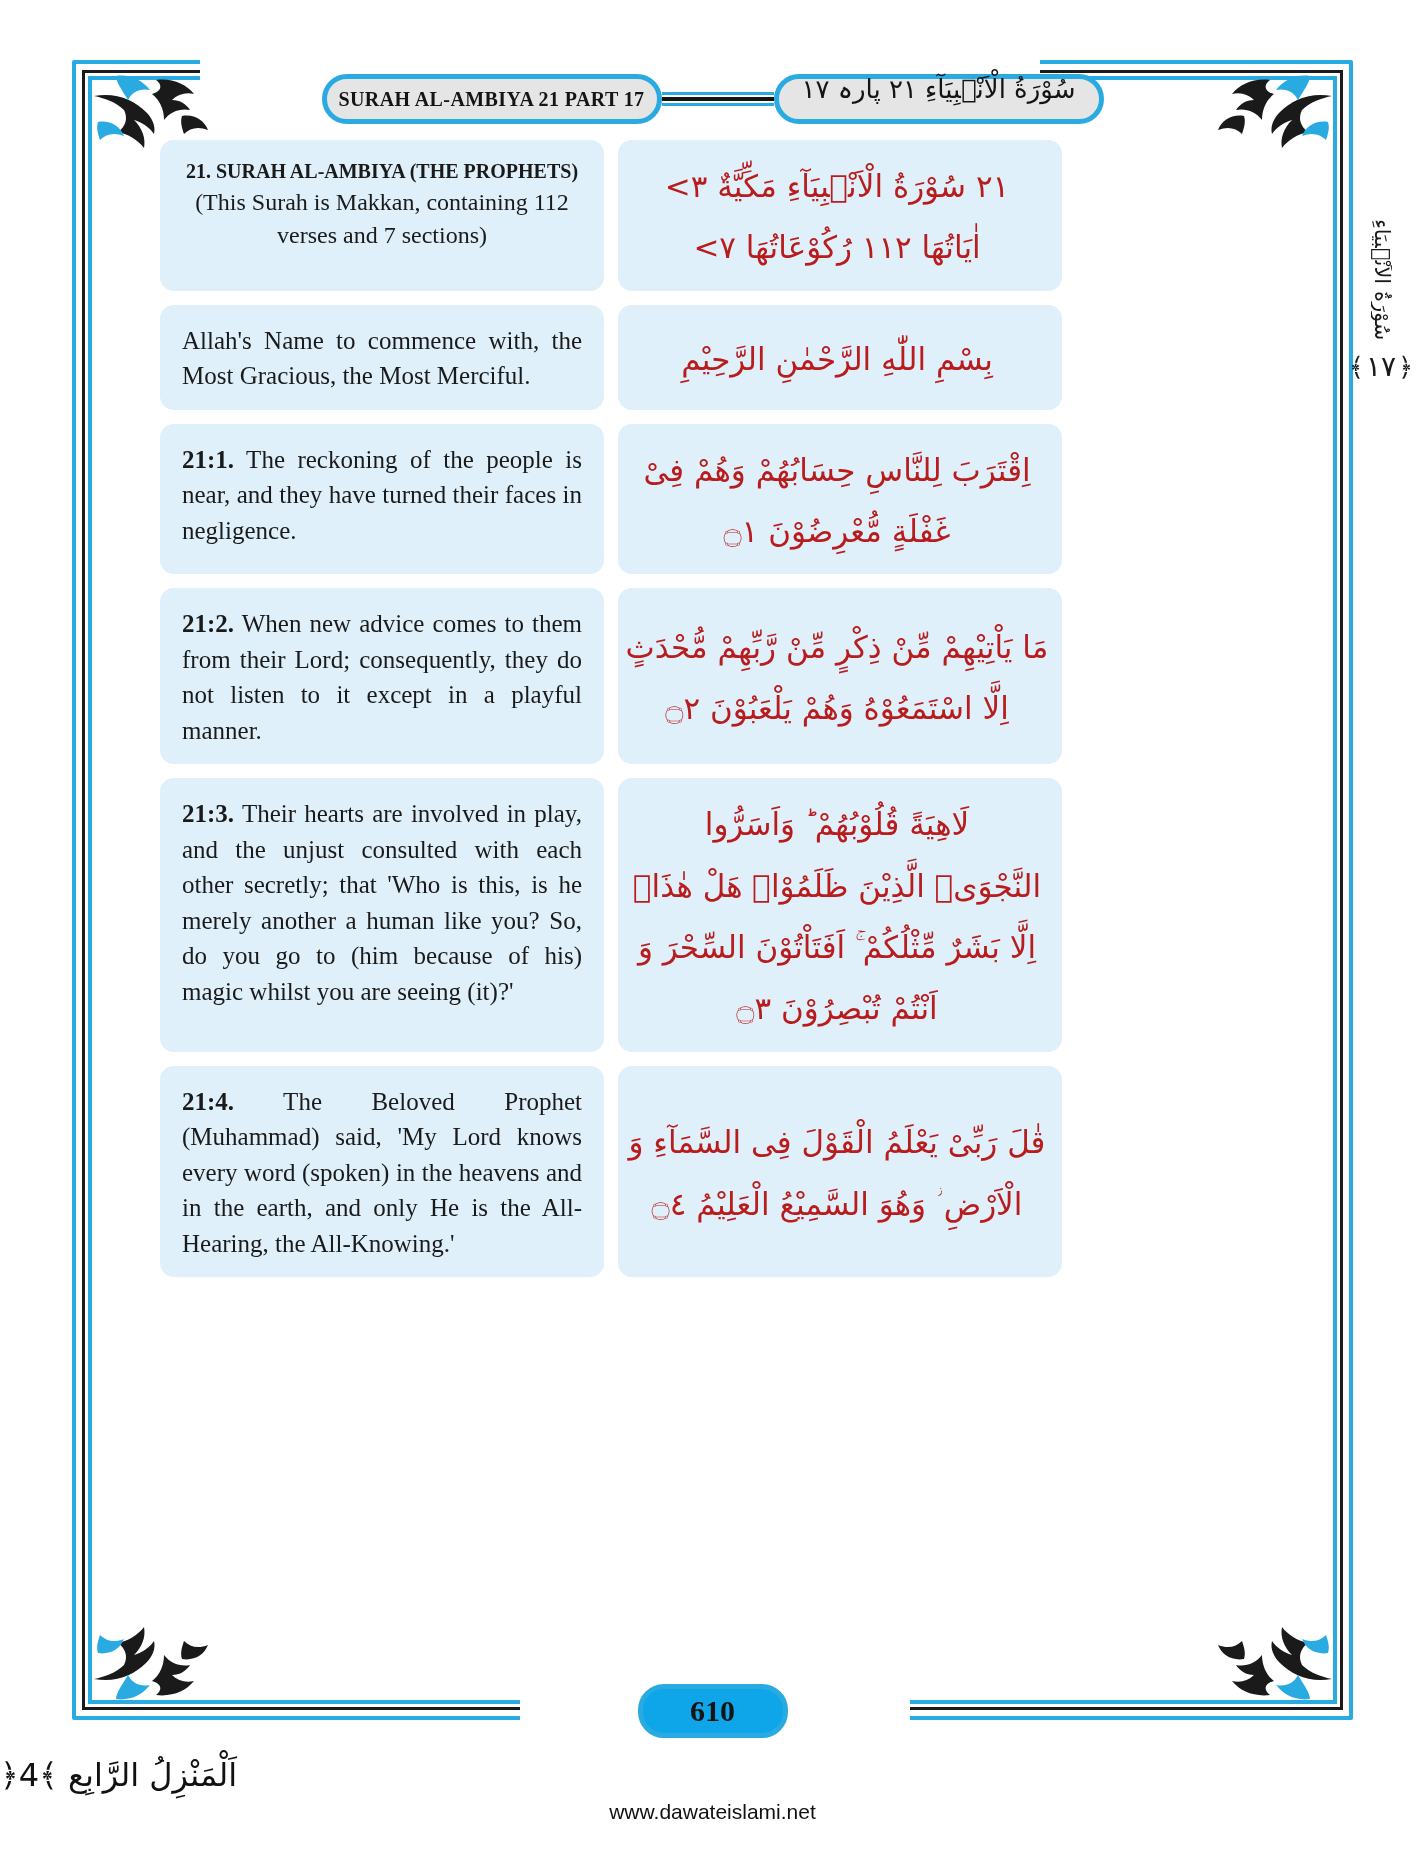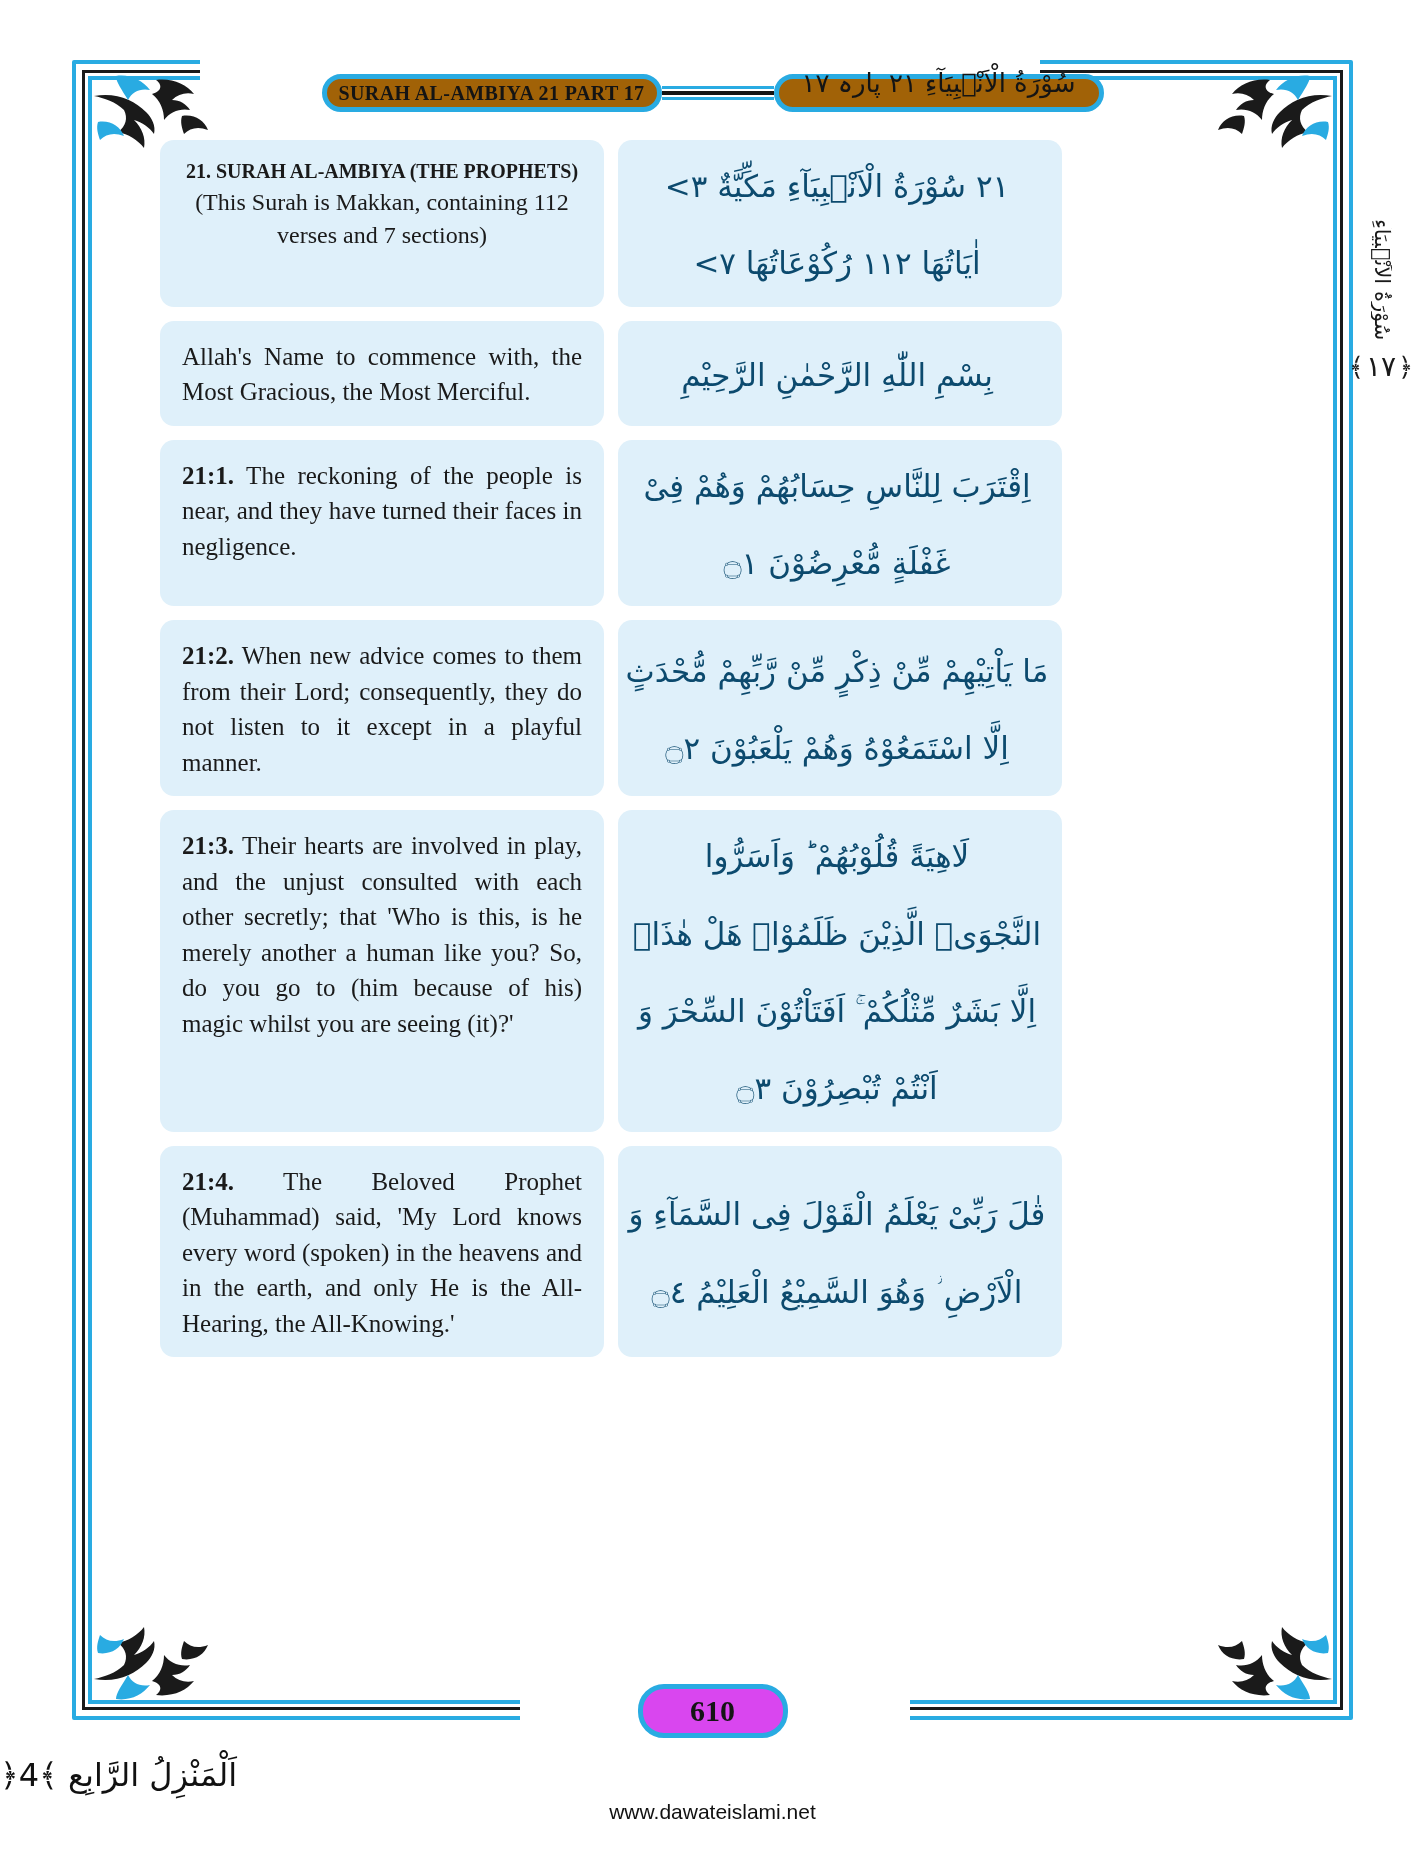--- a/index.html
+++ b/index.html
@@ -57,24 +57,24 @@
     position: absolute;
     left: 0; top: 74px;
     width: 1425px;
     display: flex;
     justify-content: center;
     align-items: center;
     gap: 0px;
     z-index: 6;
   }
   .hdr-pill {
-    background: #a16207;
+    background: #e5e5e5;
     border: 5px solid #29ABE2;
     border-radius: 26px;
-    height: 38px;
+    height: 50px;
     display: flex;
     align-items: center;
     justify-content: center;
     box-sizing: border-box;
   }
   .hdr-pill.latin {
     width: 340px;
     font-family: "Liberation Serif", serif;
     font-weight: bold;
     font-size: 20px;
@@ -189,28 +189,28 @@
     text-align: justify;
     text-align-last: left;
     hyphens: none;
   }
   .cell-ar {
     width: 444px;
     padding: 18px 24px 14px 18px;
     font-family: "DejaVu Sans", sans-serif;
     font-size: 31px;
     line-height: 1.85;
-    color: #0c4a6e;
+    color: #b91c1c;
     direction: rtl;
     text-align: center;
     display: flex;
     flex-direction: column;
     justify-content: center;
     align-items: center;
-    gap: 20px;
+    gap: 4px;
   }
   .cell-ar .ar-line { white-space: nowrap; }
 
   .title-cell {
     text-align: center;
     text-align-last: center;
   }
   .title-main {
     font-weight: bold;
     font-size: 20px;
@@ -229,21 +229,21 @@
   .footer-row {
     position: absolute;
     left: 0; top: 1684px;
     width: 1425px;
     display: flex;
     justify-content: center;
     align-items: center;
     z-index: 6;
   }
   .page-pill {
-    background: #d946ef;
+    background: #0ea5e9;
     border: 5px solid #29ABE2;
     border-radius: 26px;
     width: 150px; height: 54px;
     display: flex;
     align-items: center;
     justify-content: center;
     font-family: "Liberation Serif", serif;
     font-weight: bold;
     font-size: 30px;
     color: #141414;

